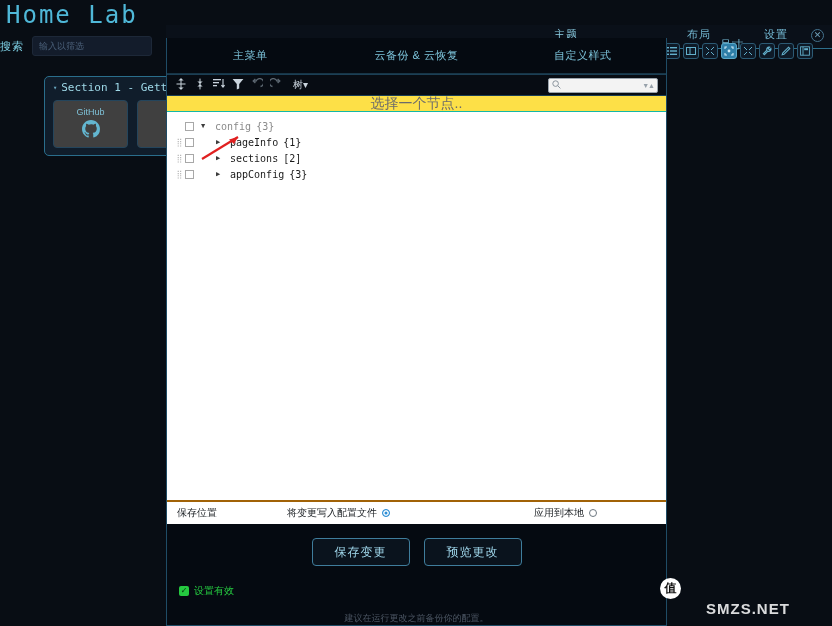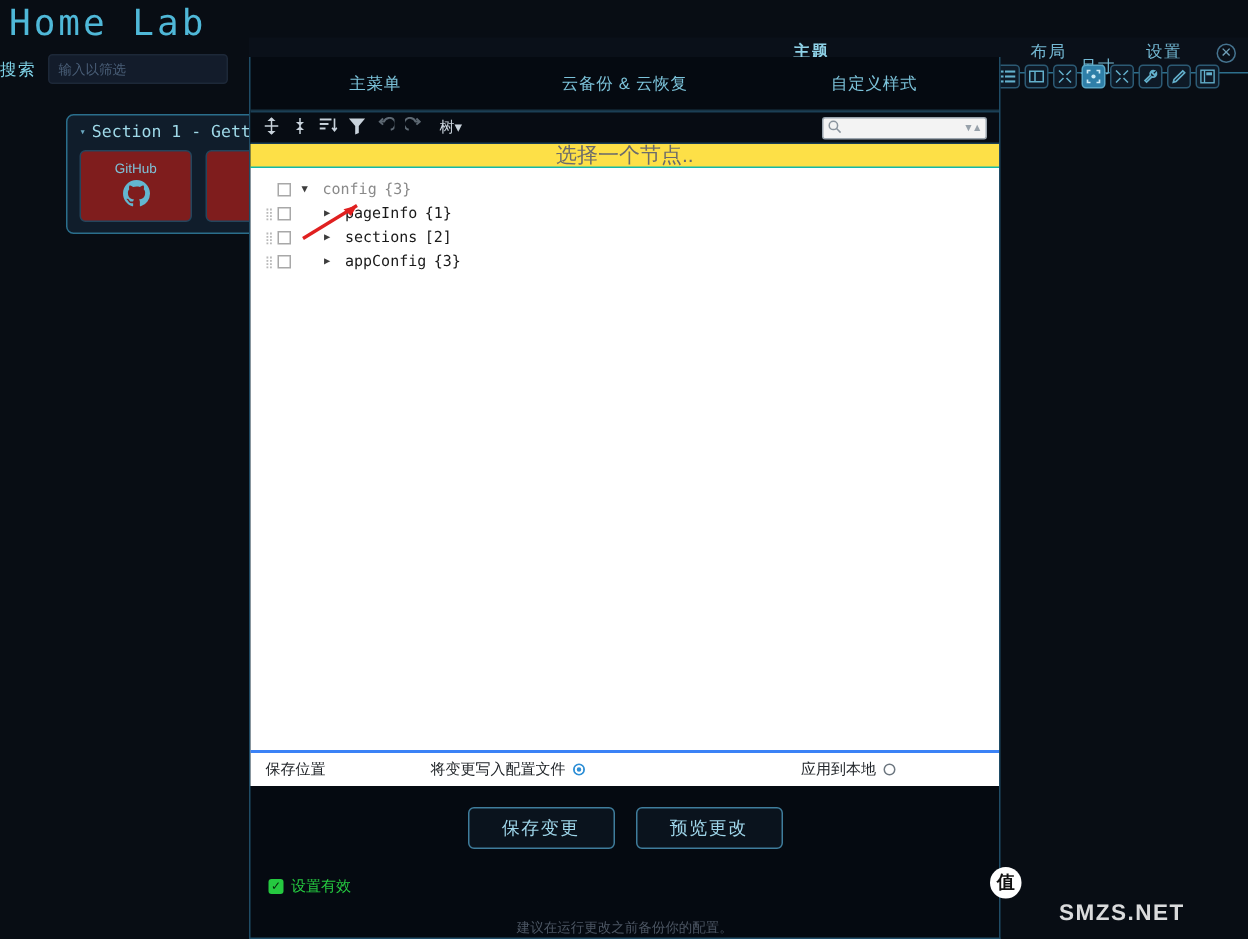--- a/index.html
+++ b/index.html
@@ -37,21 +37,21 @@
     background: #101d2b;
     padding: 4px 8px;
   }
   .bg-section-hdr {
     font-size: 11px; color: #9fd9e8; font-family: "DejaVu Sans Mono", monospace;
     white-space: nowrap; display: flex; align-items: center; gap: 4px;
   }
   .bg-caret { font-size: 7px; color: #6aa8c0; }
   .bg-cards { display: flex; gap: 9px; margin-top: 6px; }
   .bg-card {
-    width: 75px; height: 48px; background: #7f1d1d;
+    width: 75px; height: 48px; background: #404040;
     border: 1px solid #24455c; border-radius: 4px;
     display: flex; flex-direction: column; align-items: center;
     justify-content: center; gap: 3px;
   }
   .bg-card-label { font-size: 9px; color: #7fc2d8; }
   .bg-card-ico { font-size: 17px; color: #63b6d0; line-height: 1; }
 
   
   .topnav {
     position: absolute; left: 166px; top: 25px; width: 666px; height: 24px;
@@ -144,21 +144,21 @@
   }
   .arrow { width: 14px; font-size: 7px; color: #3d3d3d; }
   .nlabel.key-gray { color: #8a8a8a; }
   .red-arrow {
     position: absolute; left: 33px; top: 23px;
     width: 42px; height: 26px; pointer-events: none;
   }
 
   
   .save-row {
-    height: 24px; background: #ffffff; border-top: 2px solid #3b82f6;
+    height: 24px; background: #ffffff; border-top: 2px solid #a16207;
     display: flex; align-items: center; font-size: 10px; color: #212529;
     flex-shrink: 0; position: relative;
   }
   .save-label { position: absolute; left: 10px; }
   .opt { position: absolute; display: flex; align-items: center; gap: 5px; }
   .opt.a { left: 120px; }
   .opt.b { left: 367px; }
   .radio { width: 8px; height: 8px; border-radius: 50%; border: 1px solid #6d7780; }
   .radio.sel { background: #2e8fd6; border-color: #2e8fd6; box-shadow: inset 0 0 0 1.5px #fff; }
 
@@ -230,21 +230,21 @@
       </div>
       <div class="bg-card">
         <span class="bg-card-label">Issu</span>
         <span class="bg-card-ico">流</span>
       </div>
     </div>
   </div>
 
   <div class="topnav">
     <div class="nav-underline"></div>
-    <div class="nav-item active" style="left:363px;font-weight:bold;">主题</div>
+    <div class="nav-item active" style="left:388px;">主题</div>
     <div class="nav-item" style="left:485px;margin-left:36px;">布局</div>
     <div class="nav-item" style="left:554px;margin-top:10px;">尺寸</div>
     <div class="nav-item" style="left:598px;">设置</div>
     <div class="close-btn">✕</div>
   </div>
 
   <div class="icon-strip">
     <div class="ibtn">
       <svg width="10" height="10" viewBox="0 0 10 10" fill="#63b0cc">
           <rect x="0" y="1" width="2" height="1.4"></rect>

